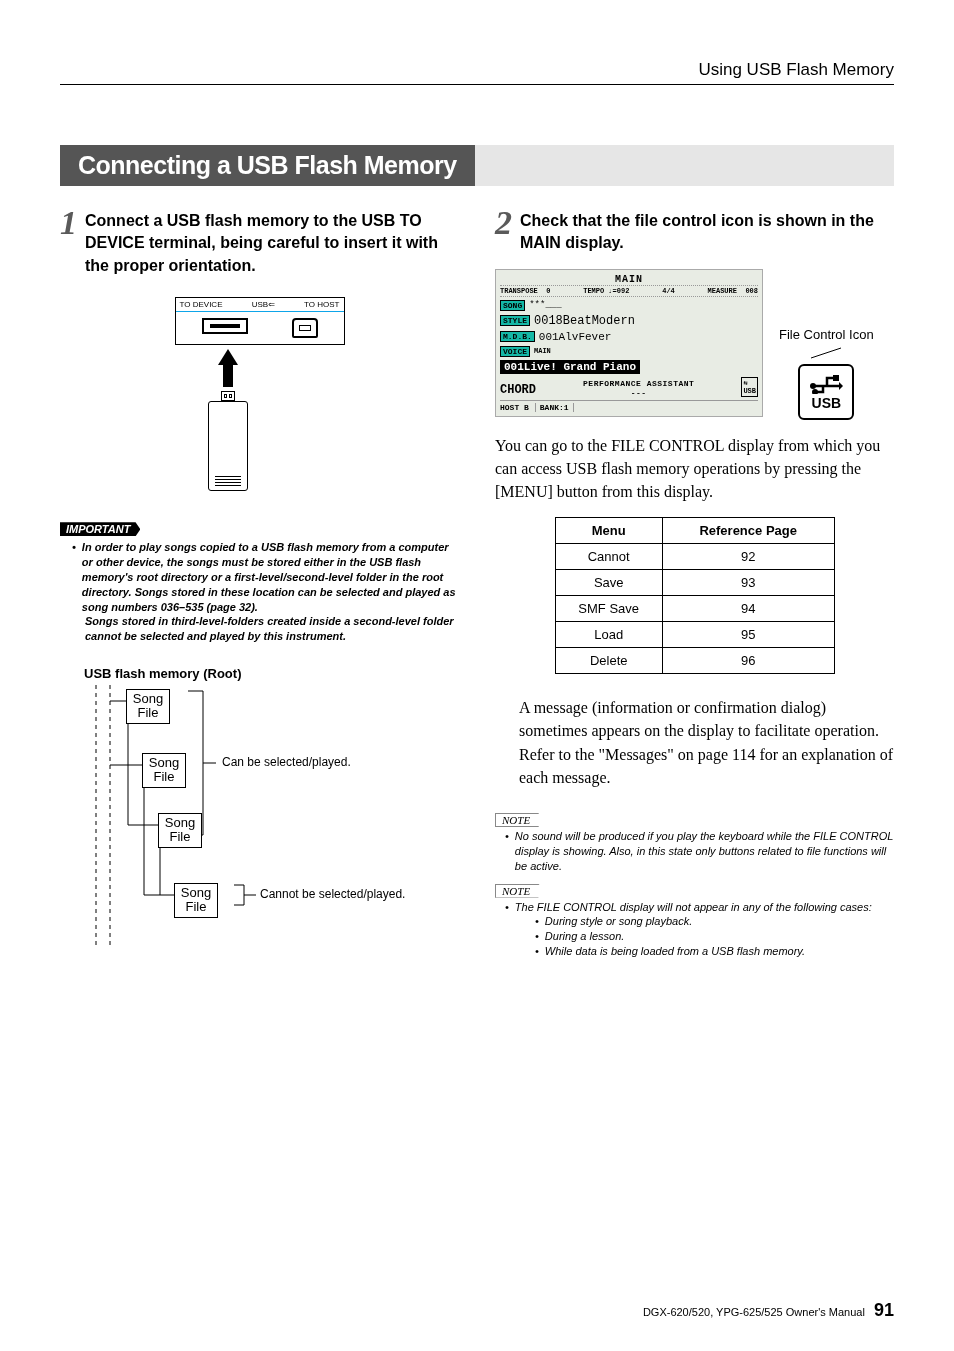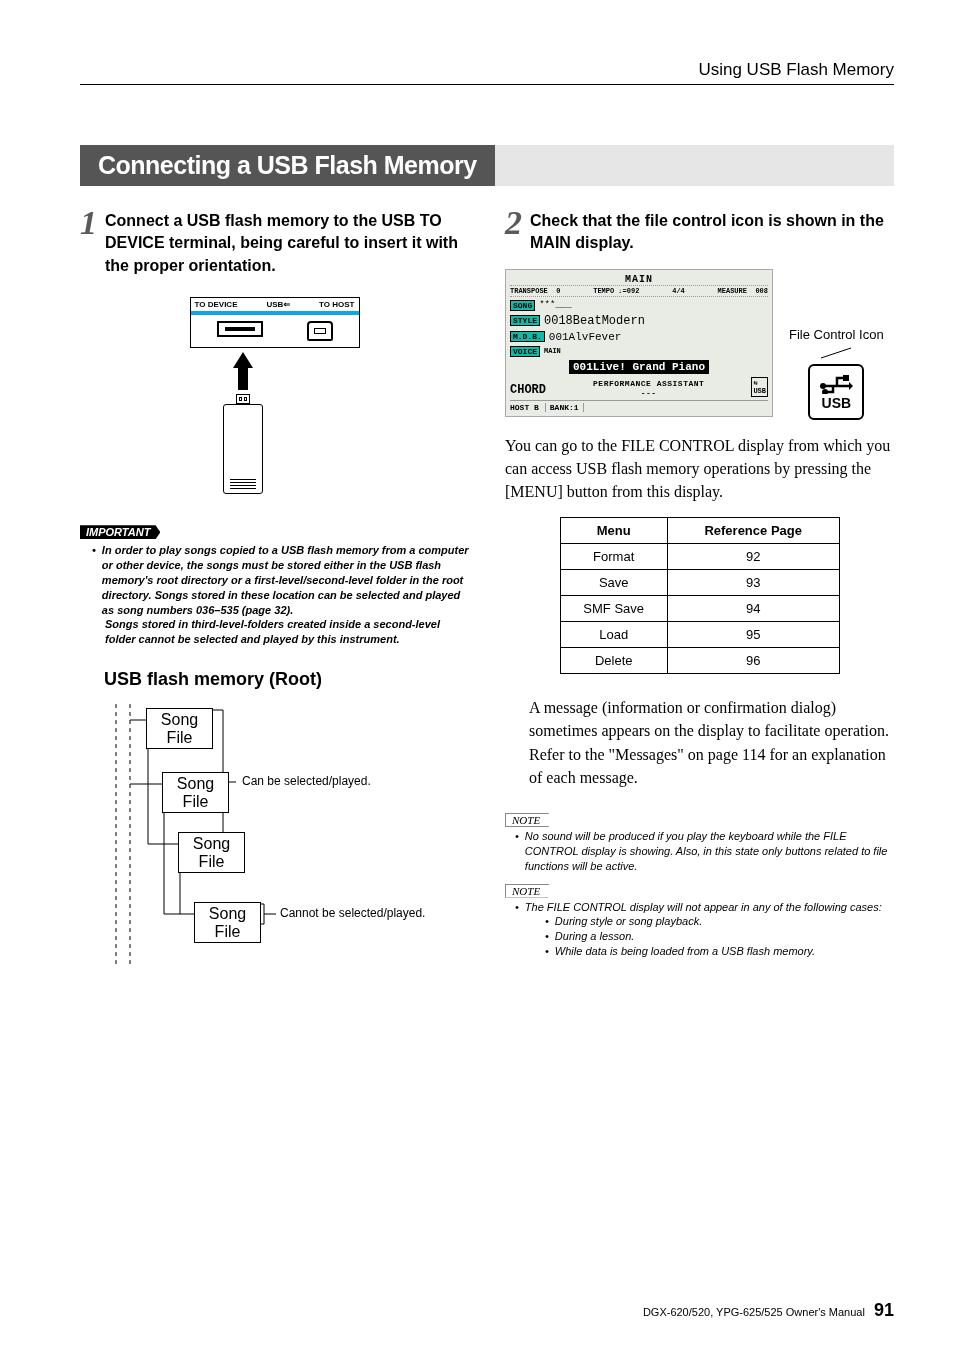--- a/index.html
+++ b/index.html
@@ -7,21 +7,21 @@
     margin: 0;
     font-family: Arial, Helvetica, sans-serif;
     font-size: 13px;
     color: #000;
     background: #fff;
   }
   .page {
     width: 954px;
     height: 1351px;
     position: relative;
-    padding: 60px 60px 30px 80px;
+    padding: 60px 60px 30px 60px;
   }
   .header-right {
     text-align: right;
     font-size: 17px;
     border-bottom: 1px solid #000;
     padding-bottom: 4px;
     margin-bottom: 60px;
   }
   .section-bar {
     position: relative;
@@ -78,23 +78,23 @@
   }
   .usb-module {
     border: 1px solid #000;
     width: 170px;
     margin: 0 auto 60px;
   }
   .usb-labels {
     display: flex;
     justify-content: space-between;
     font-size: 8px;
-    font-weight: bold;
+    font-weight: normal;
     padding: 2px 4px;
-    border-bottom: 4px solid #0ea5e9;
+    border-bottom: 1px solid #0ea5e9;
     align-items: center;
   }
   .usb-ports {
     display: flex;
     justify-content: space-around;
     padding: 6px 4px;
   }
   .port-a {
     width: 46px; height: 16px; border: 2px solid #000;
     position: relative;
@@ -133,32 +133,32 @@
     clip-path: polygon(0 0, 94% 0, 100% 50%, 94% 100%, 0 100%);
   }
   .important-text {
     font-size: 11px;
     font-style: italic;
     font-weight: bold;
     line-height: 1.35;
     padding: 4px 0 4px 12px;
   }
   .bullet-li { display:flex; gap:6px; }
-  .tree-title { font-weight: bold; font-size: 18px; margin: 18px 0 14px 24px; }
+  .tree-title { font-weight: bold; font-size: 13px; margin: 18px 0 4px 24px; }
   .tree {
     position: relative;
     width: 260px;
     margin-left: 28px;
   }
   .tree-node {
     border: 1px solid #000;
     padding: 2px 0px;
-    font-size: 16px;
+    font-size: 13px;
     text-align: center;
-    width: 67px;
+    width: 44px;
     position: absolute;
     line-height: 1.1;
     background: #fff;
   }
   .tree-label {
     position: absolute;
     font-size: 12px;
     white-space: nowrap;
   }
   .tree svg { position:absolute; left:0; top:0; }
@@ -343,21 +343,21 @@
               <span style="font-size:12px;">0018BeatModern</span>
             </div>
           <div class="lcd-row">
               <span class="lcd-tag">M.D.B.</span>
               <span style="font-size:11px;">001AlvFever</span>
             </div>
           <div class="lcd-row">
               <span class="lcd-tag">VOICE</span>
               <span style="font-size:7px; font-weight:bold;">MAIN</span>
             </div>
-          <div class="lcd-row" style="justify-content:center;">
+          <div class="lcd-row" style="justify-content:flex-start;">
               <span class="lcd-voice">001Live! Grand Piano</span>
             </div>
           <div class="lcd-row" style="justify-content:space-between; align-items:flex-end;">
             <span style="font-size:12px; font-weight:bold;">CHORD</span>
             <div style="text-align:center;">
               <div class="lcd-assistant">PERFORMANCE ASSISTANT</div>
               <div class="lcd-assistant">---</div>
             </div>
             <span style="border:1px solid #000; padding:1px; font-size:7px; font-weight:bold;">⇆<br>USB</span>
           </div>
@@ -388,21 +388,21 @@
 
       <table class="ref">
         <thead>
             <tr>
           <th>Menu</th>
           <th>Reference Page</th>
         </tr>
           </thead>
         <tbody>
           <tr>
-              <td>Format</td>
+              <td>Cannot</td>
               <td>92</td>
             </tr>
           <tr>
               <td>Save</td>
               <td>93</td>
             </tr>
           <tr>
               <td>SMF Save</td>
               <td>94</td>
             </tr>

